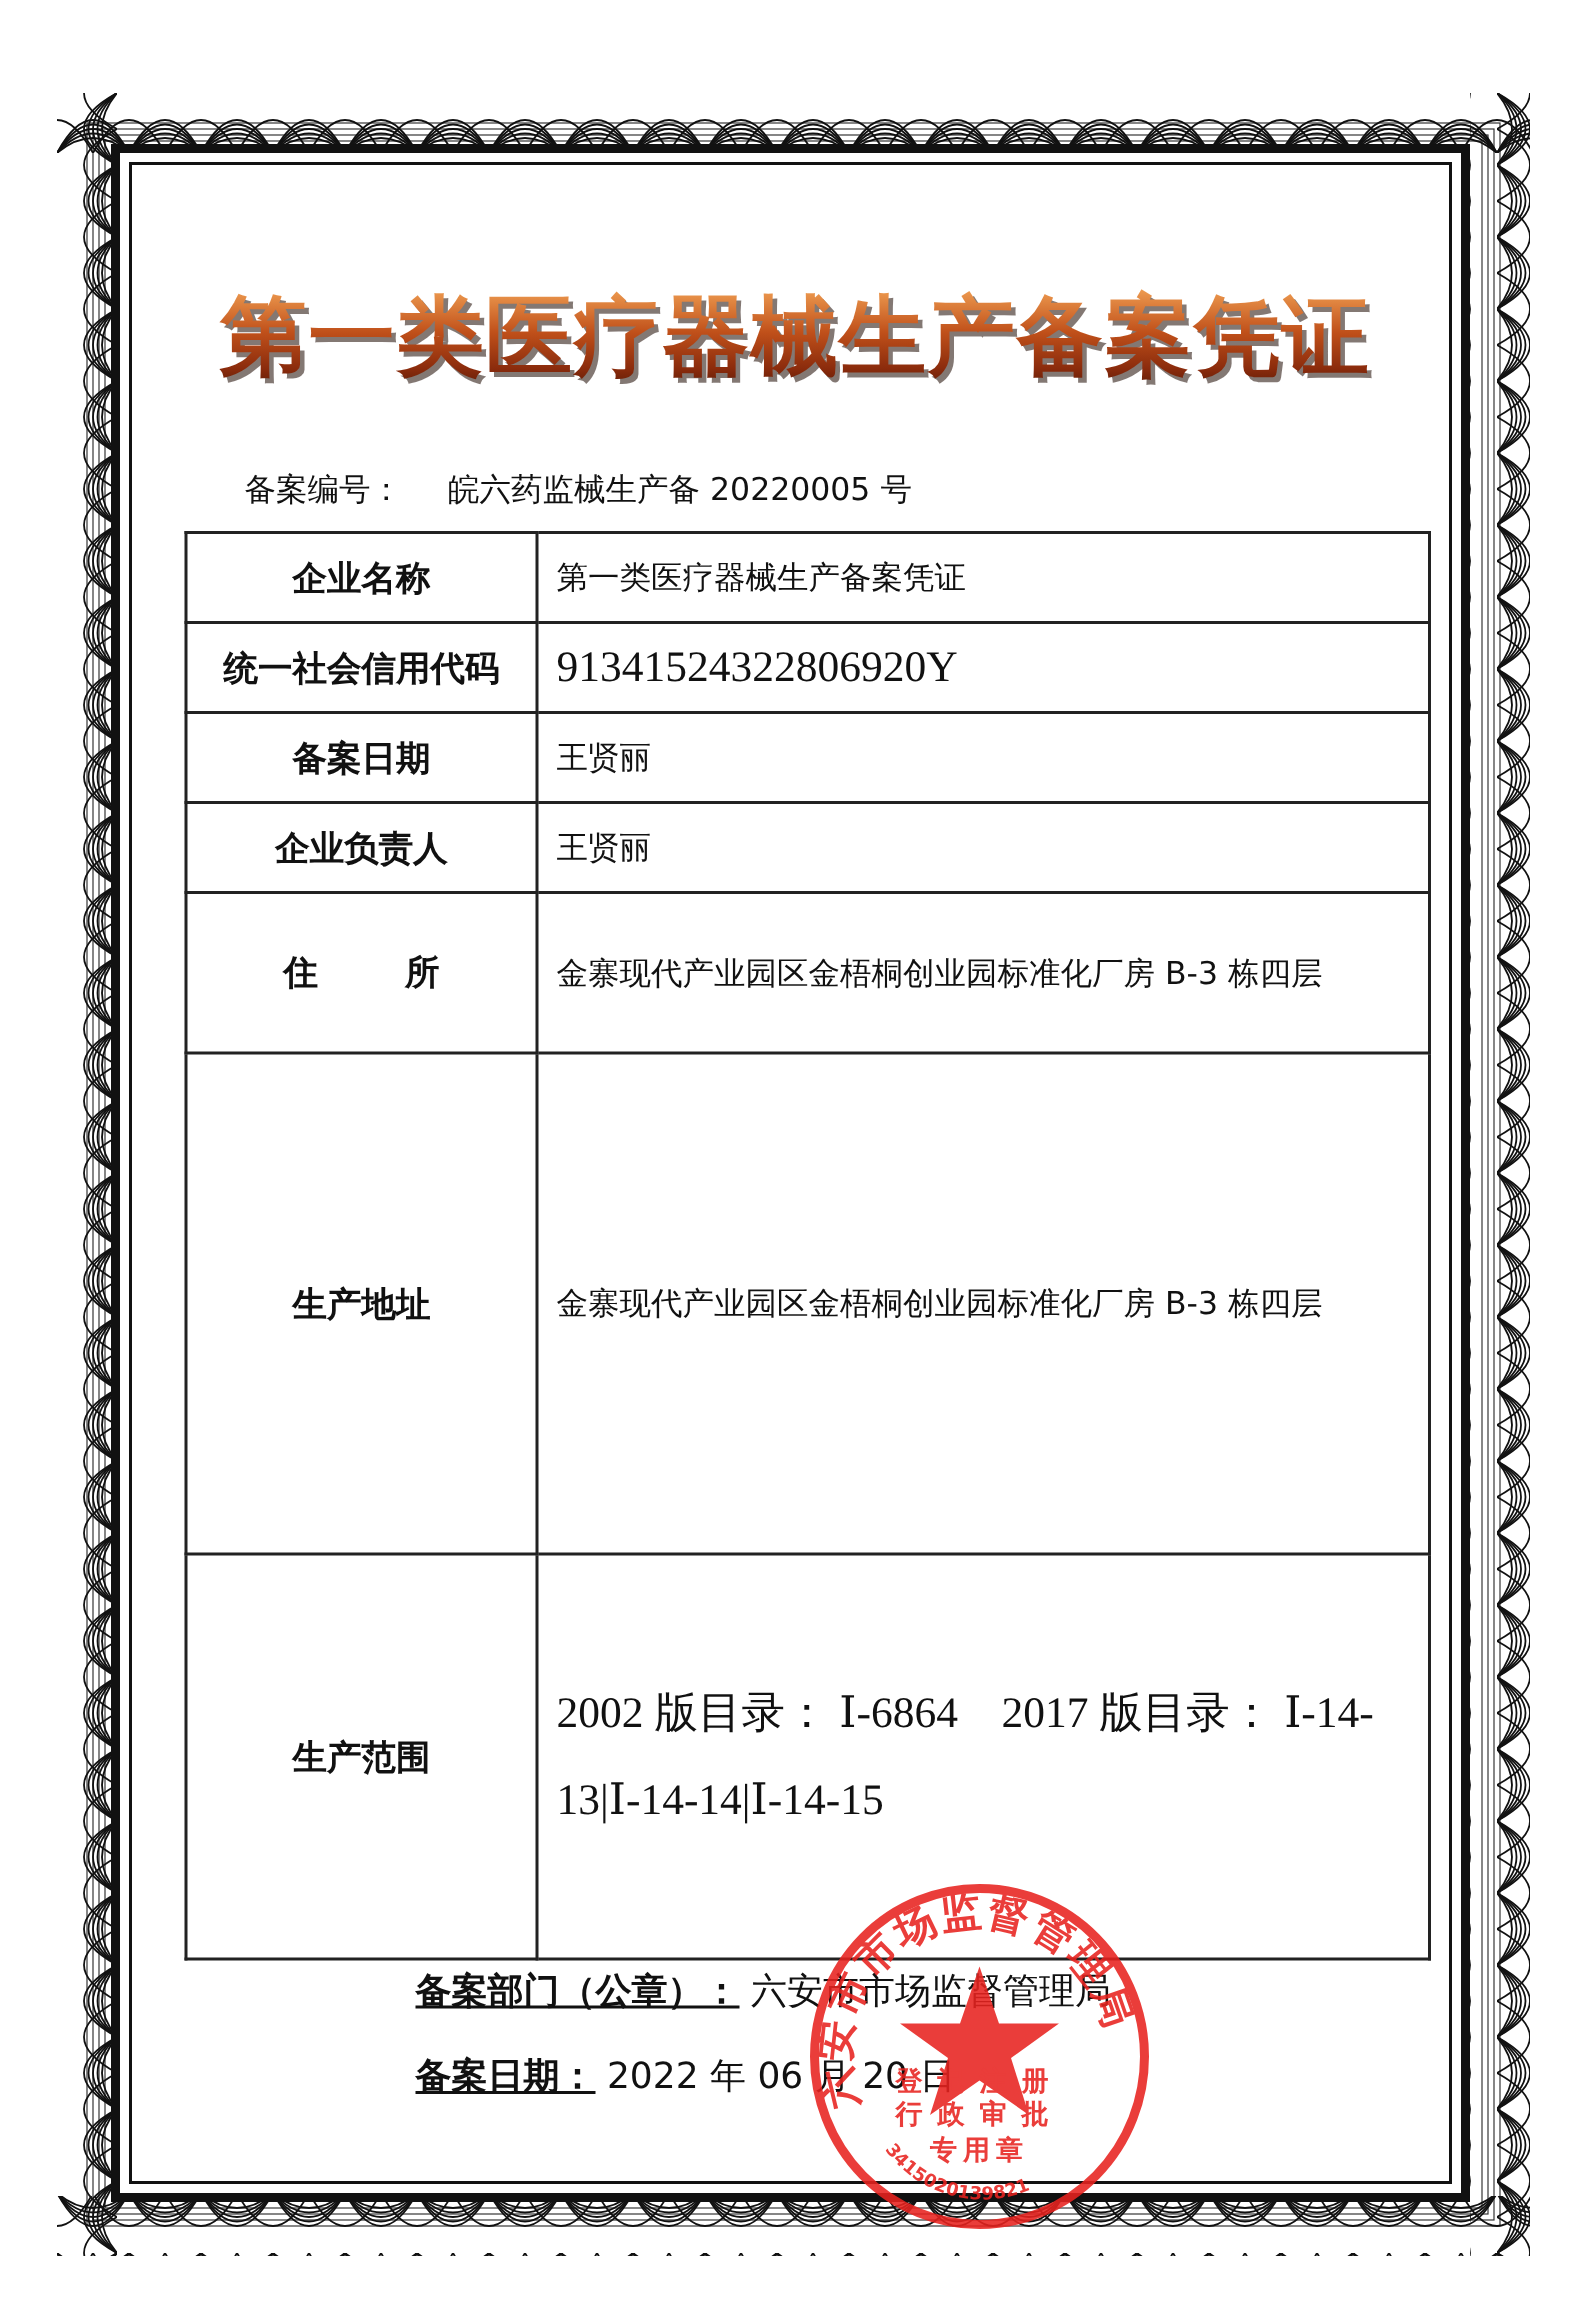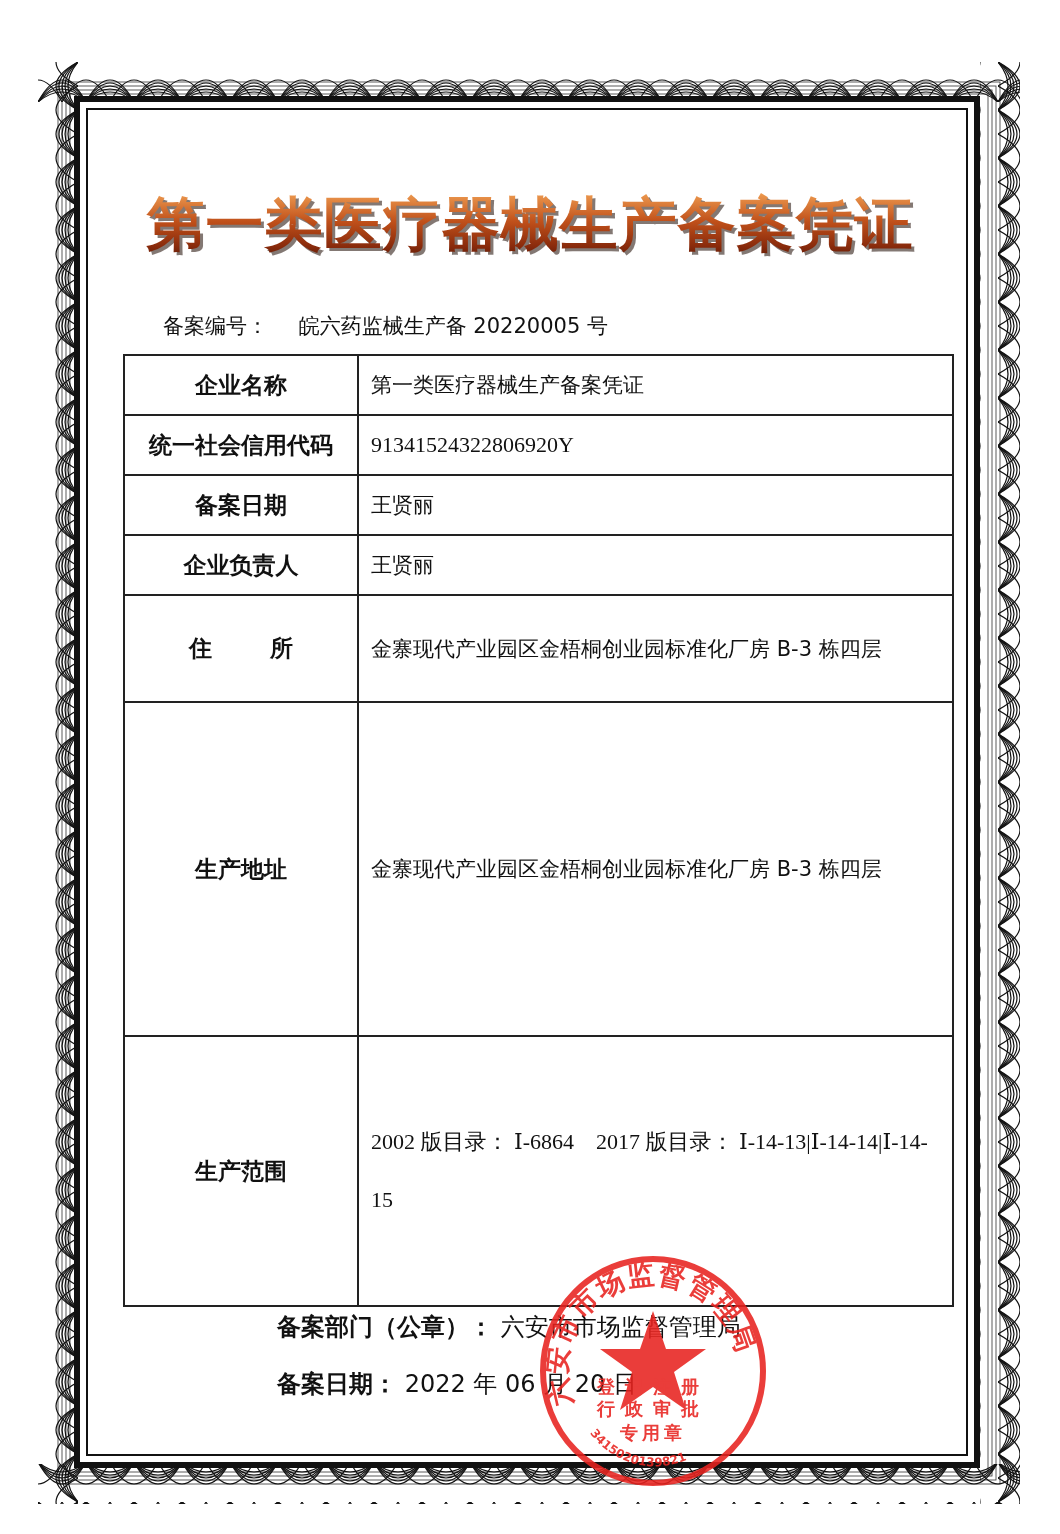--- a/index.html
+++ b/index.html
@@ -31,27 +31,27 @@
   .record-no .val { font-weight: normal; margin-left: 24px; }
 
   
   .info-table { position: absolute; left: 123px; top: 354px; width: 831px;
                 border-collapse: collapse; table-layout: fixed; }
   .info-table td { border: 2px solid #222; padding: 0; vertical-align: middle; }
   .info-table td.k { width: 232px; text-align: center; font-weight: bold; font-size: 23px;
                      font-family: Liberation Serif, serif; }
   .info-table td.v { padding-left: 12px; padding-right: 8px; font-size: 21px; line-height: 58px;
                      font-family: "DejaVu Sans", "Liberation Sans", sans-serif; }
-  .info-table td.v.mono { font-family: "Liberation Serif", "DejaVu Serif", serif; font-size: 22px; }
+  .info-table td.v.mono { font-family: "Liberation Serif", "DejaVu Serif", serif; font-size: 29px; }
   .spaced { letter-spacing: 58px; padding-left: 58px; }
 
   
   .footer-line { position: absolute; left: 277px; font-size: 24px; line-height: 34px;
                  font-family: "DejaVu Sans", "Liberation Sans", sans-serif; white-space: nowrap; }
-  .footer-line .lbl { font-weight: bold; }
+  .footer-line .lbl { font-weight: bold; text-decoration: underline; }
   .dept { top: 1310px; }
   .date { top: 1367px; }
 
   
   .seal { position: absolute; left: 535px; top: 1253px; width: 236px; height: 240px; }
 </style>
 </head>
 <body>
 
 <svg class="guilloche" viewBox="0 0 982 1442" xmlns="http://www.w3.org/2000/svg">

